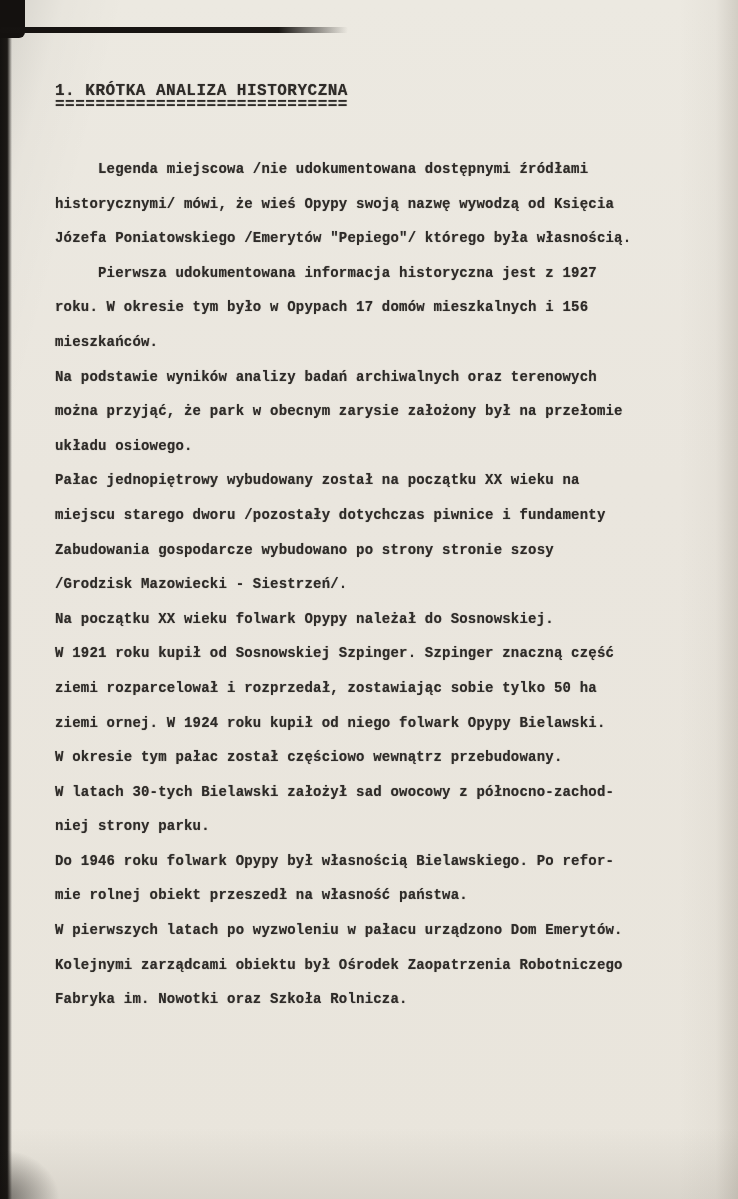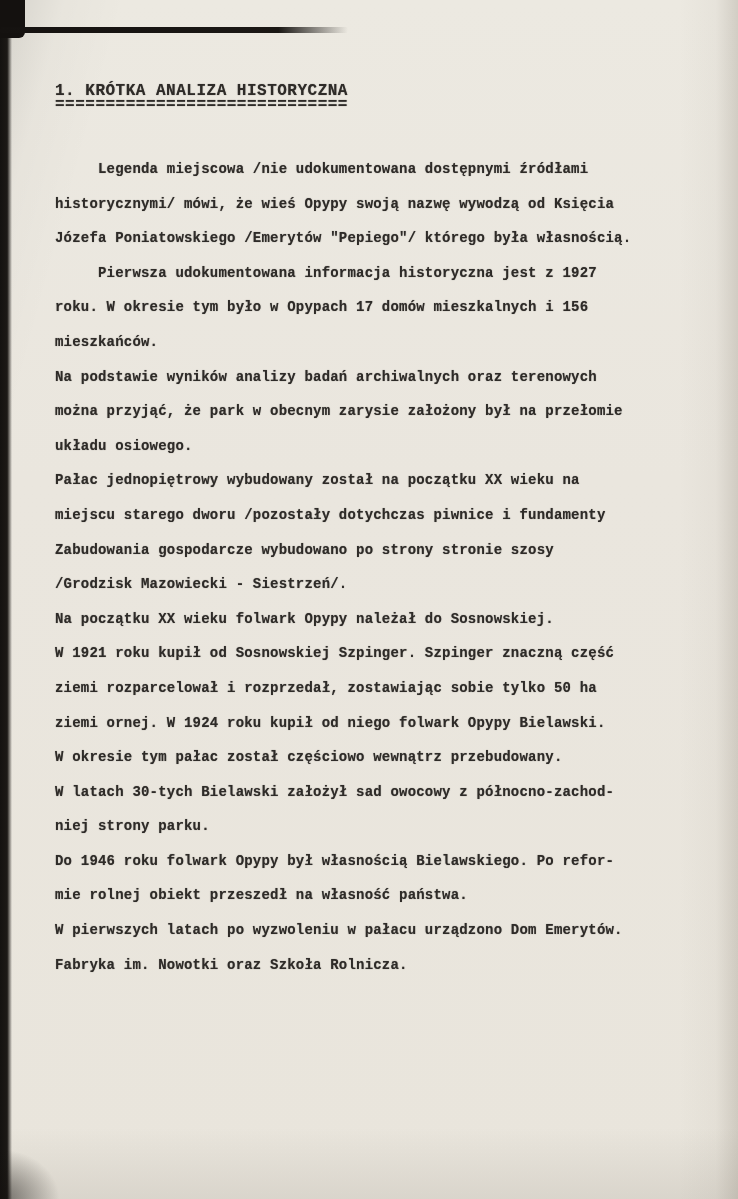--- a/index.html
+++ b/index.html
@@ -113,16 +113,17 @@
         <div class="line">Na początku XX wieku folwark Opypy należał do Sosnowskiej.</div>
         <div class="line">W 1921 roku kupił od Sosnowskiej Szpinger. Szpinger znaczną część</div>
         <div class="line">ziemi rozparcelował i rozprzedał, zostawiając sobie tylko 50 ha</div>
         <div class="line">ziemi ornej. W 1924 roku kupił od niego folwark Opypy Bielawski.</div>
         <div class="line">W okresie tym pałac został częściowo wewnątrz przebudowany.</div>
         <div class="line">W latach 30-tych Bielawski założył sad owocowy z północno-zachod-</div>
         <div class="line">niej strony parku.</div>
         <div class="line">Do 1946 roku folwark Opypy był własnością Bielawskiego. Po refor-</div>
         <div class="line">mie rolnej obiekt przeszedł na własność państwa.</div>
         <div class="line">W pierwszych latach po wyzwoleniu w pałacu urządzono Dom Emerytów.</div>
+        <div class="line">Kolejnymi zarządcami obiektu był Ośrodek Zaopatrzenia Robotniczego</div>
         <div class="line">Fabryka im. Nowotki oraz Szkoła Rolnicza.</div>
       </div>
   </div>
 </div>
 
 </body></html>

